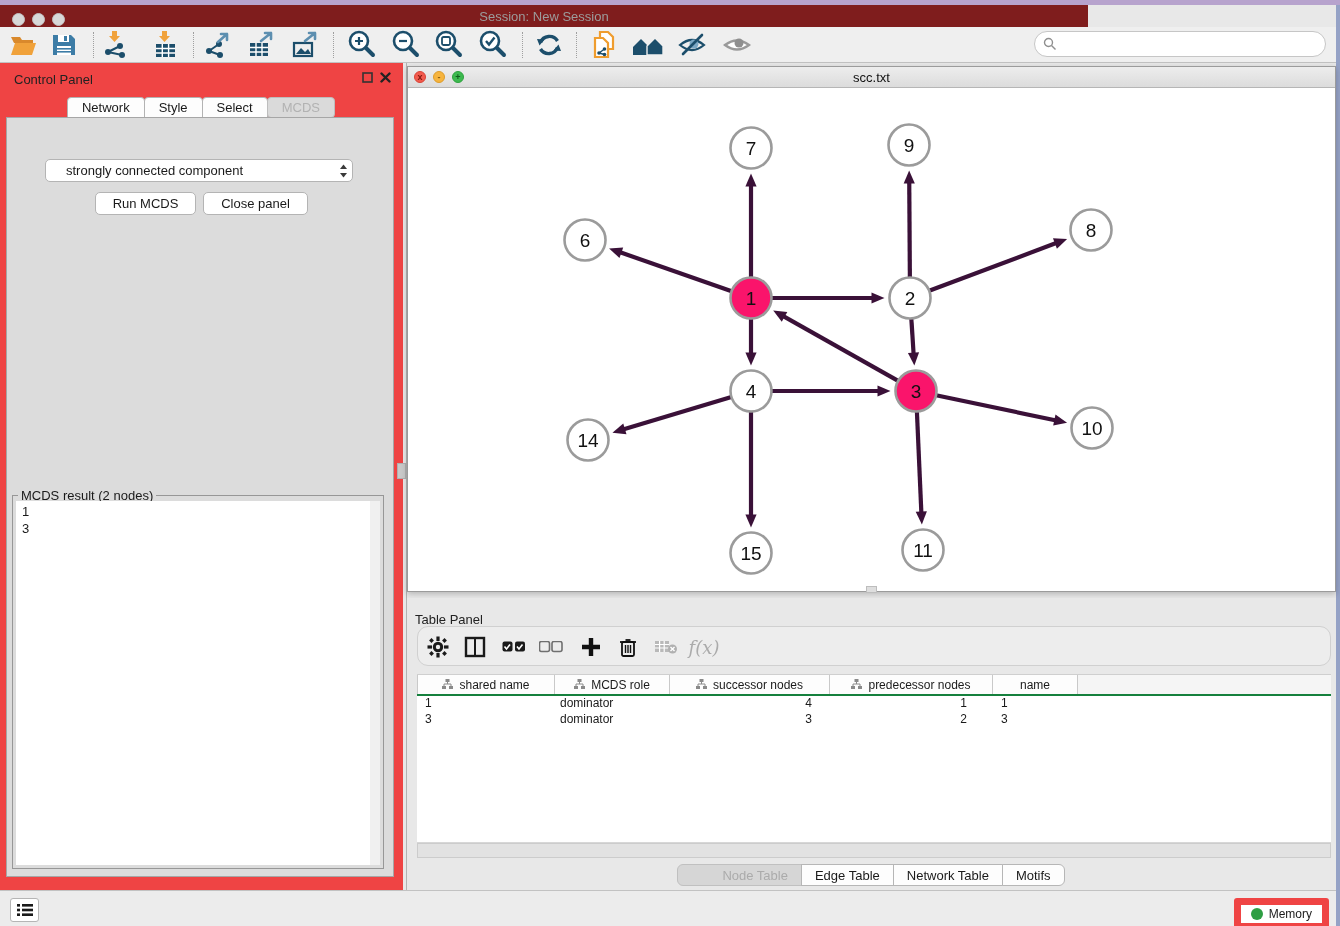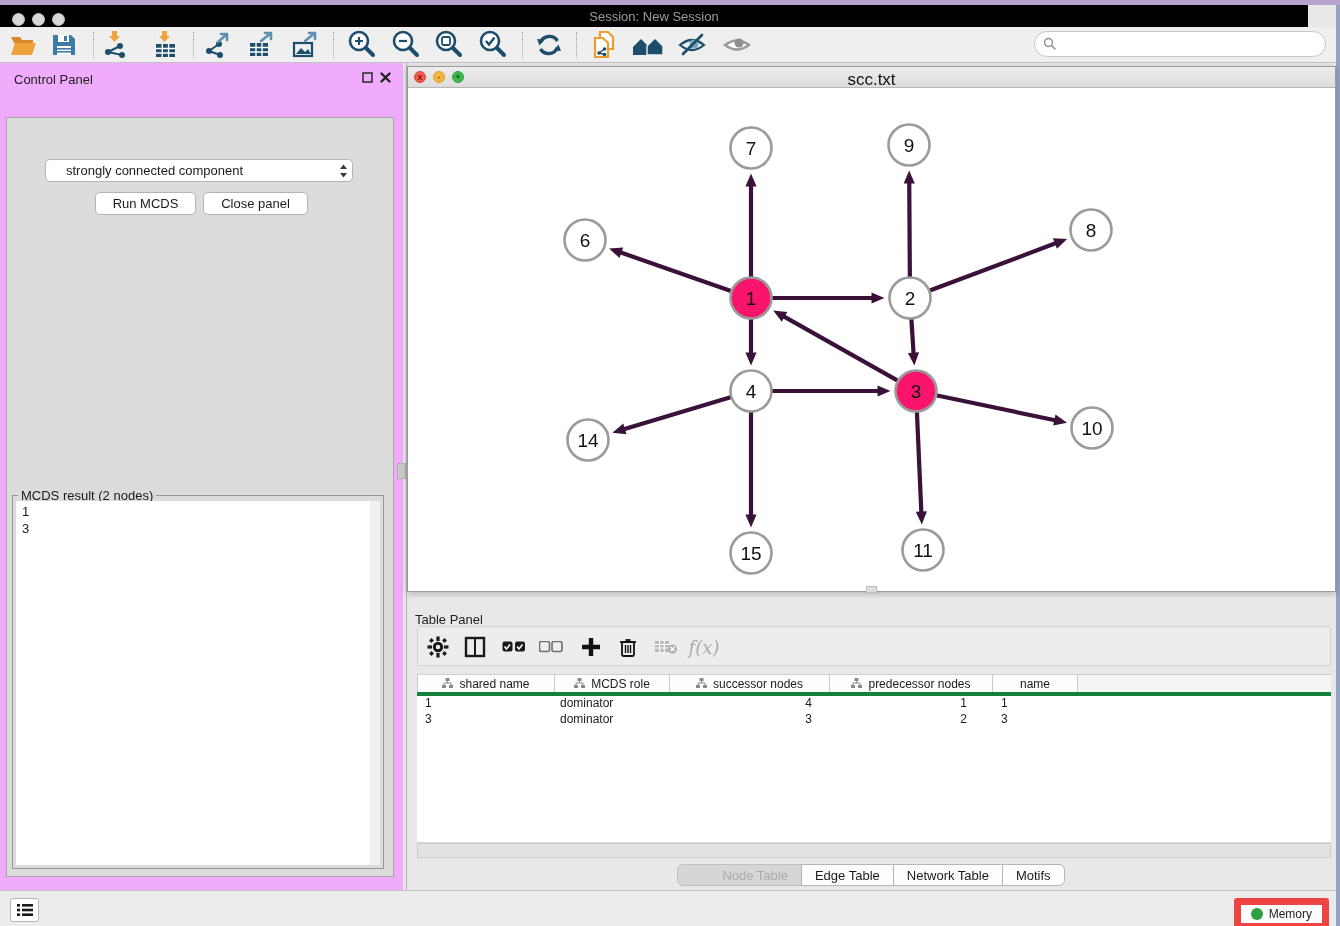--- a/index.html
+++ b/index.html
@@ -4,33 +4,33 @@
 <style>
   * { margin:0; padding:0; box-sizing:border-box; }
   html,body { width:1340px; height:926px; overflow:hidden; }
   body { position:relative; background:#e8e8e8; font-family:"Liberation Sans","DejaVu Sans",sans-serif; color:#1a1a1a; }
 
   
   .desk-top { position:absolute; left:0; top:0; width:1340px; height:5px; background:#b7a3cd; }
   .desk-right { position:absolute; right:0; top:5px; width:4px; height:921px; background:#95a2c6; }
 
   
-  .titlebar { position:absolute; left:0; top:5px; width:1308px; height:22px; background:#000000; }
+  .titlebar { position:absolute; left:0; top:5px; width:1088px; height:22px; background:#7f1d1d; }
   .tl-dot { position:absolute; top:8px; width:13px; height:13px; border-radius:50%; background:#d8d8d8; border:1px solid #c2c2c2; }
   .title-text { position:absolute; left:0; top:4px; width:100%; text-align:center; font-size:13px; color:#9c9c9c; }
 
   
   .toolbar { position:absolute; left:0; top:27px; width:1336px; height:36px; background:#efefef; border-bottom:1px solid #c2c2c2; }
   .tb-icon { position:absolute; top:3px; width:34px; height:30px; display:flex; align-items:center; justify-content:center; }
   .tb-sep { position:absolute; top:5px; width:0; height:26px; border-left:1px dotted #9f9f9f; }
   .searchbox { position:absolute; right:10px; top:4px; width:292px; height:26px; background:#fff; border:1px solid #c6c6c6; border-radius:13px; display:flex; align-items:center; padding-left:8px; }
   .searchbox input { border:none; outline:none; flex:1; font-size:13px; background:transparent; margin-left:5px; font-family:inherit; }
 
   
-  .left-panel { position:absolute; left:0; top:63px; width:403px; height:827px; background:#f0abfc; }
+  .left-panel { position:absolute; left:0; top:63px; width:403px; height:827px; background:#ef4444; }
   .panel-header-text { font-size:13px; color:#222; }
   .cp-header { position:absolute; left:14px; top:9px; }
   .icon-btn { position:absolute; top:7px; width:14px; height:14px; display:flex; align-items:center; justify-content:center; }
   .cp-tabs { position:absolute; left:0; top:34px; width:100%; display:flex; justify-content:center; }
   .tab { height:21px; border:1px solid #b3b3b3; background:#fdfdfd; font-size:13px; display:flex; align-items:center; justify-content:center; padding:0 14px; margin-left:-1px; border-radius:4px 4px 0 0; cursor:default; }
   .tab.dim { background:#dadada; color:#b2b2b2; border-color:#bdbdbd; border-radius:4px; }
   .cp-content { position:absolute; left:6px; right:9px; top:54px; bottom:13px; background:#dcdcdc; border:1px solid #a6a6a6; }
   .opt-label { position:absolute; top:21px; left:0; width:100%; text-align:center; font-size:13px; }
   .dropdown { position:absolute; left:38px; top:41px; width:308px; height:23px; background:#fff; border:1px solid #b4b4b4; border-radius:5px; display:flex; align-items:center; font-size:13px; }
   .dropdown .dd-text { flex:1; padding-left:20px; }
@@ -45,31 +45,31 @@
   .v-divider { position:absolute; left:403px; top:63px; width:4px; height:827px; background:#e8e8e8; border-right:1px solid #b3b3b3; }
   .v-handle { position:absolute; left:-6px; top:400px; width:9px; height:16px; background:#c9c9c9; border:1px solid #b0b0b0; }
 
   
   .net-window { position:absolute; left:407px; top:66px; width:929px; height:526px; background:#fff; border:1px solid #9b9b9b; box-shadow:0 2px 6px rgba(0,0,0,0.22); }
   .net-titlebar { position:absolute; left:0; top:0; width:100%; height:21px; background:linear-gradient(#ededed,#dcdcdc); border-bottom:1px solid #b6b6b6; }
   .nt-dot { position:absolute; top:4px; width:12px; height:12px; border-radius:50%; display:flex; align-items:center; justify-content:center; font-size:9px; font-weight:bold; line-height:1; }
   .nt-red { background:#f25a4d; border:1px solid #d84437; color:#7e150c; }
   .nt-yellow { background:#f6b43e; border:1px solid #dd9c2b; color:#8a5d10; }
   .nt-green { background:#3db94f; border:1px solid #2da23e; color:#0f5c1a; }
-  .net-title { position:absolute; left:0; top:3px; width:100%; text-align:center; font-size:17px; color:#111; }
+  .net-title { position:absolute; left:0; top:3px; width:100%; text-align:center; font-size:13px; color:#111; }
   .net-canvas { position:absolute; left:0; top:21px; width:927px; height:503px; background:#fff; }
   .resize-grip { position:absolute; left:458px; bottom:-2px; width:11px; height:7px; background:#dedede; border:1px solid #bdbdbd; }
 
   
   .table-panel { position:absolute; left:407px; top:598px; width:929px; height:292px; background:#e8e8e8; }
   .tp-header { position:absolute; left:8px; top:14px; }
-  .tp-toolbar { position:absolute; left:10px; right:5px; top:28px; height:40px; background:#ededed; border:1px solid #d0d0d0; border-radius:3px; }
+  .tp-toolbar { position:absolute; left:10px; right:5px; top:28px; height:40px; background:#ededed; border:1px solid #d0d0d0; border-radius:11px; }
   .tp-tool { position:absolute; top:4px; width:32px; height:32px; display:flex; align-items:center; justify-content:center; }
   .fx { font-family:"DejaVu Serif",serif; font-style:italic; font-size:18px; color:#ababab; }
-  .tp-thead { position:absolute; left:10px; right:5px; top:76px; height:22px; background:#f5f5f5; border-top:1px solid #cfcfcf; border-bottom:4px solid #15803d; display:flex; }
+  .tp-thead { position:absolute; left:10px; right:5px; top:76px; height:22px; background:#f5f5f5; border-top:1px solid #cfcfcf; border-bottom:2px solid #15803d; display:flex; }
   .th { height:100%; background:#fdfdfd; border-right:1px solid #c9c9c9; font-size:12px; display:flex; align-items:center; justify-content:center; gap:6px; color:#1a1a1a; }
   .th:first-child { border-left:1px solid #c9c9c9; }
   .tp-rows { position:absolute; left:10px; right:5px; top:98px; height:147px; background:#ffffff; border-bottom:1px solid #d7d7d7; }
   .trow { display:flex; height:16px; font-size:12px; }
   .td { overflow:hidden; white-space:nowrap; }
   .c0 { width:138px; padding-left:8px; }
   .c1 { width:115px; padding-left:5px; }
   .c2 { width:160px; text-align:right; padding-right:18px; }
   .c3 { width:163px; text-align:right; padding-right:26px; }
   .c4 { width:85px; padding-left:8px; }
@@ -238,20 +238,26 @@
   <div class="cp-header panel-header-text">Control Panel</div>
   <div class="icon-btn" style="left:360px">
     <svg width="11" height="11" viewBox="0 0 11 11">
         <rect x="1" y="1" width="9" height="9" fill="none" stroke="#333" stroke-width="1.6"></rect>
       </svg>
   </div>
   <div class="icon-btn" style="left:378px">
     <svg width="11" height="11" viewBox="0 0 11 11">
         <path d="M1.5 1.5 L9.5 9.5 M9.5 1.5 L1.5 9.5" stroke="#222" stroke-width="2.4" stroke-linecap="round"></path>
       </svg>
+  </div>
+  <div class="cp-tabs">
+    <div class="tab">Network</div>
+    <div class="tab">Style</div>
+    <div class="tab">Select</div>
+    <div class="tab dim">MCDS</div>
   </div>
   <div class="cp-content">
     <div class="dropdown">
       <span class="dd-text">strongly connected component</span>
       <span class="dd-stepper">
         <svg width="11" height="16" viewBox="0 0 11 16">
             <polygon points="2,6 5.5,1.5 9,6" fill="#3a3a3a"></polygon>
             <polygon points="2,10 5.5,14.5 9,10" fill="#3a3a3a"></polygon>
           </svg>
       </span>

